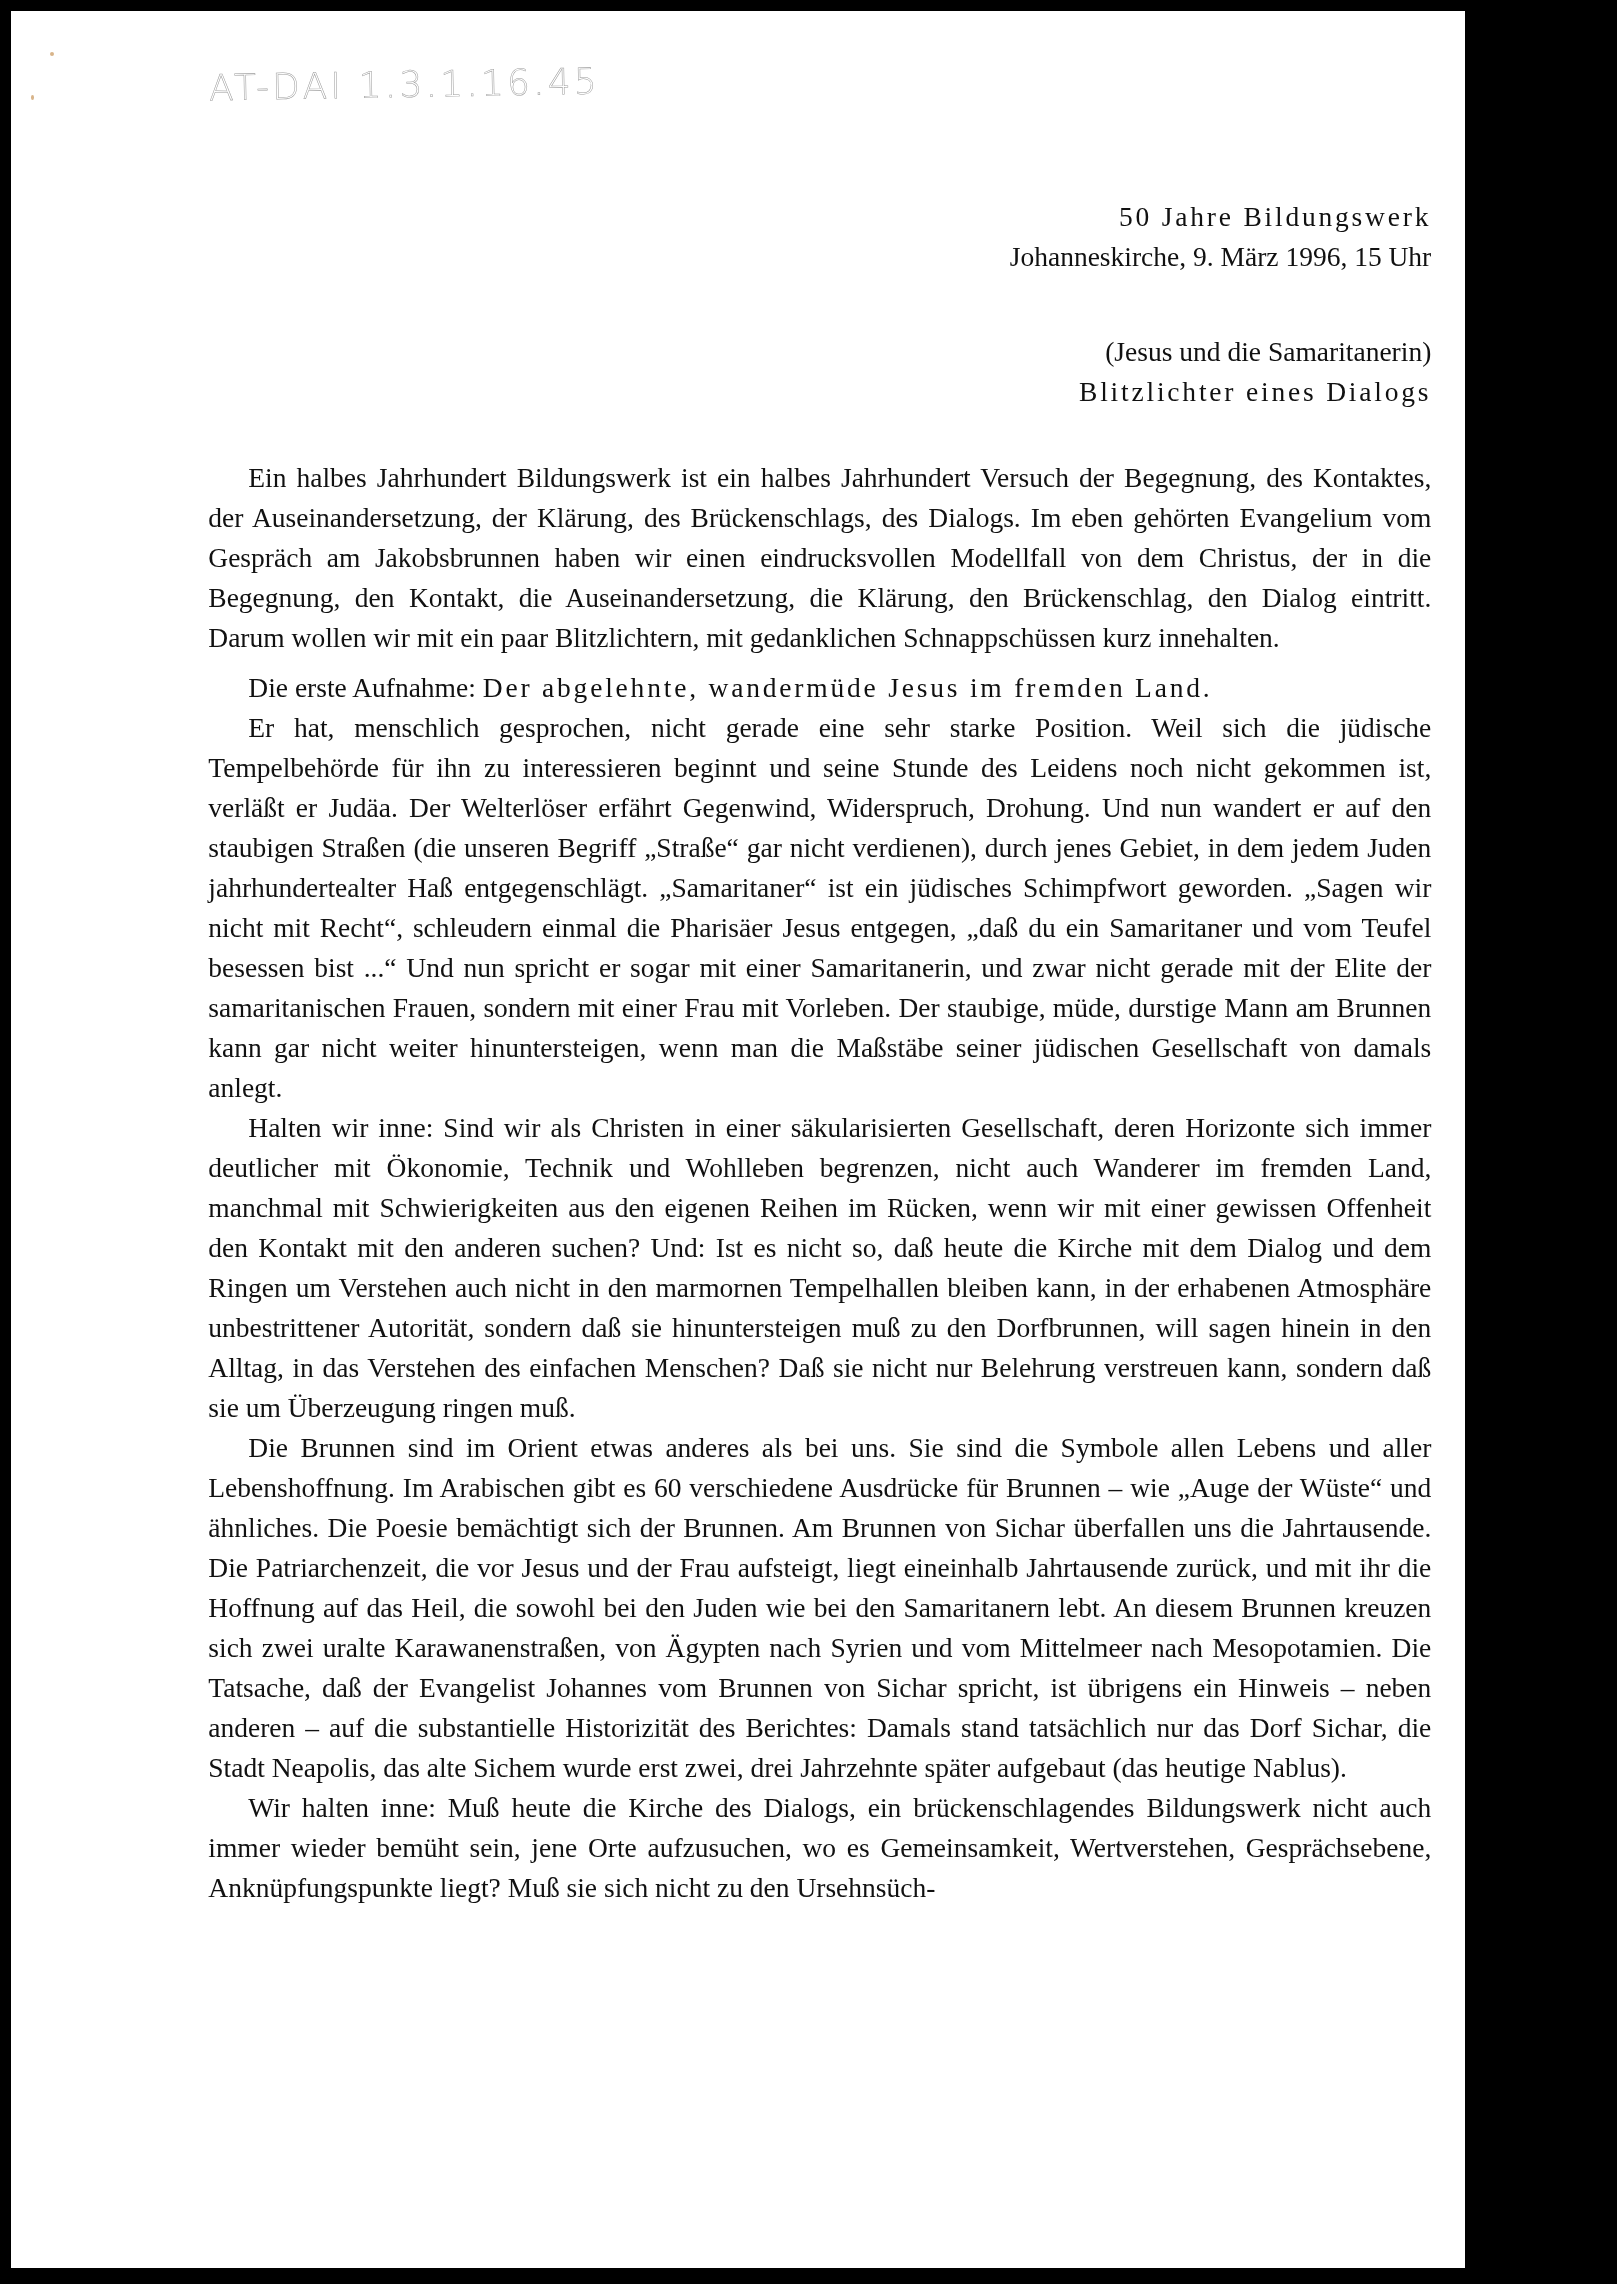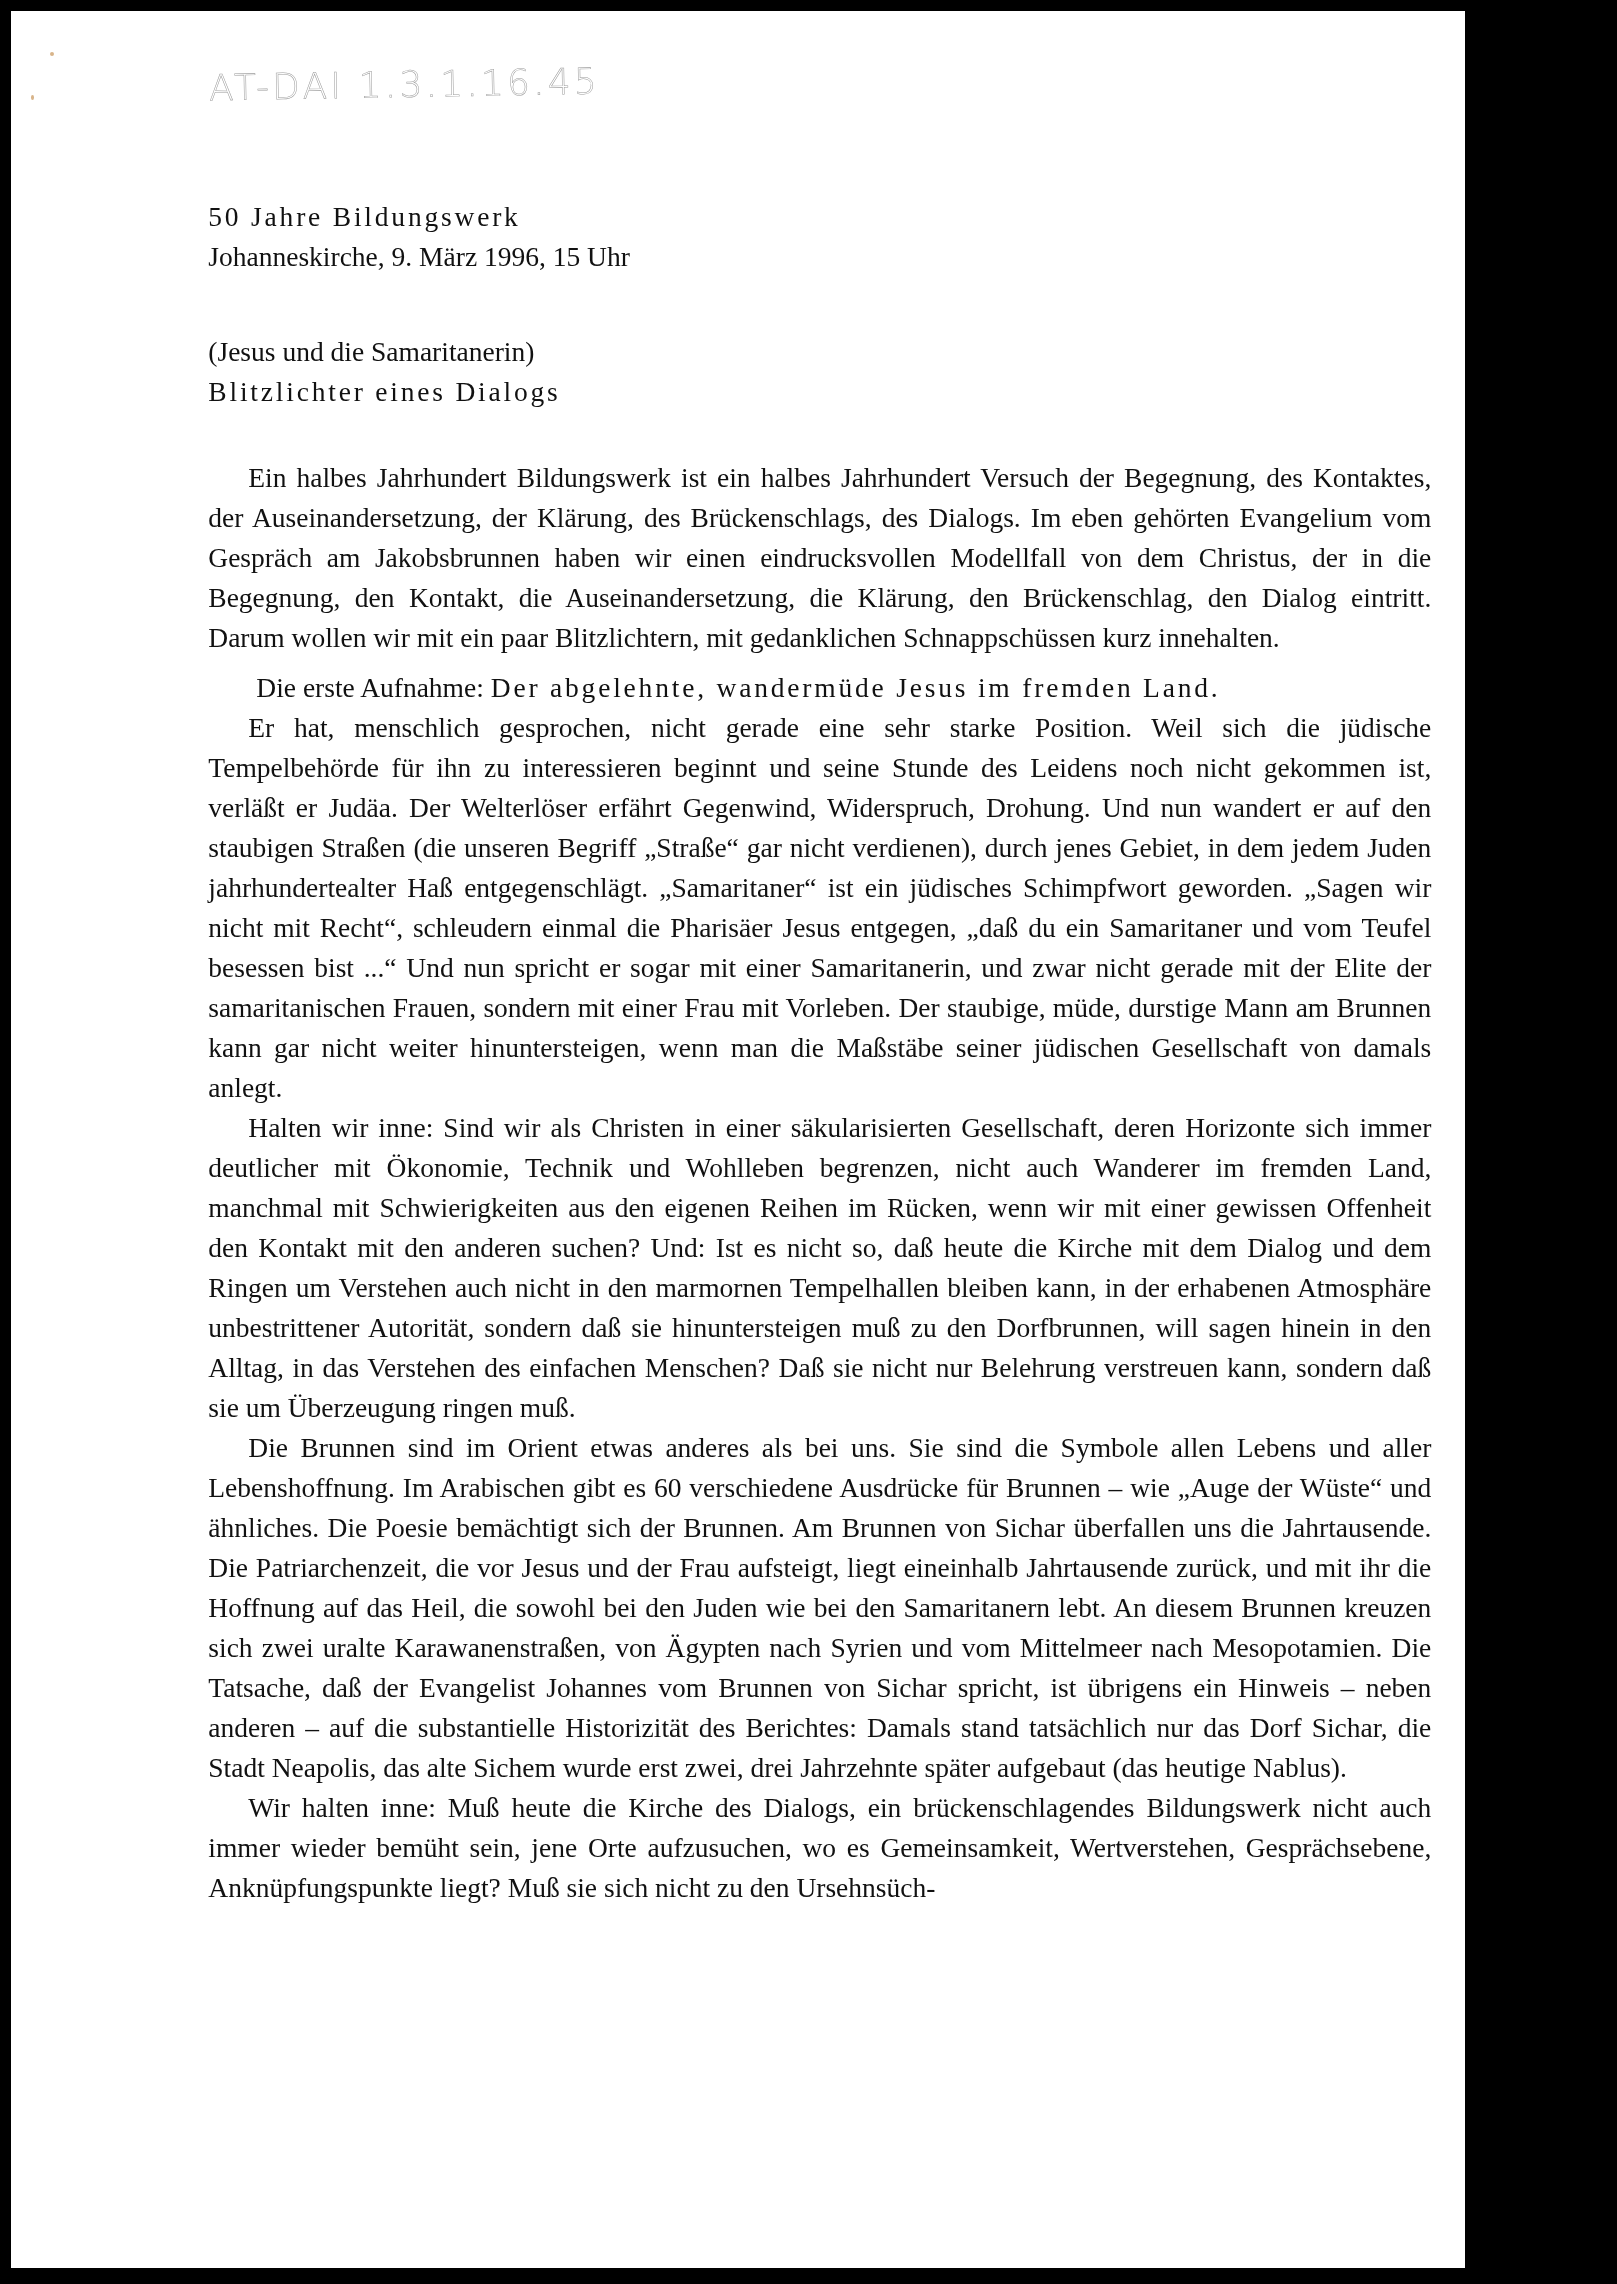--- a/index.html
+++ b/index.html
@@ -59,27 +59,27 @@
       margin-top: 55px;
     }
     .para {
       margin: 0;
       text-align: justify;
       text-indent: 40px;
       hyphens: manual;
     }
     .para.gap {
       margin-top: 9.7px;
-      margin-left: 8px;
     }
     .para.first {
       margin-top: 46px;
     }
     .line {
       display: block;
+      text-align: right;
     }
   </style>
 </head>
 <body>
 
 <div class="page">
 
   <span class="speck" style="left:39px;top:41px;width:4px;height:4px;"></span>
   <span class="speck" style="left:20px;top:84px;width:3.2px;height:4.9px;"></span>
 

